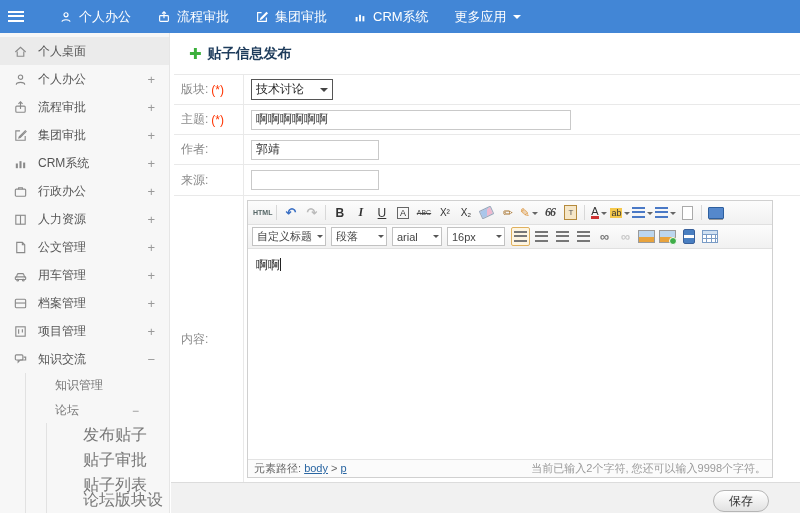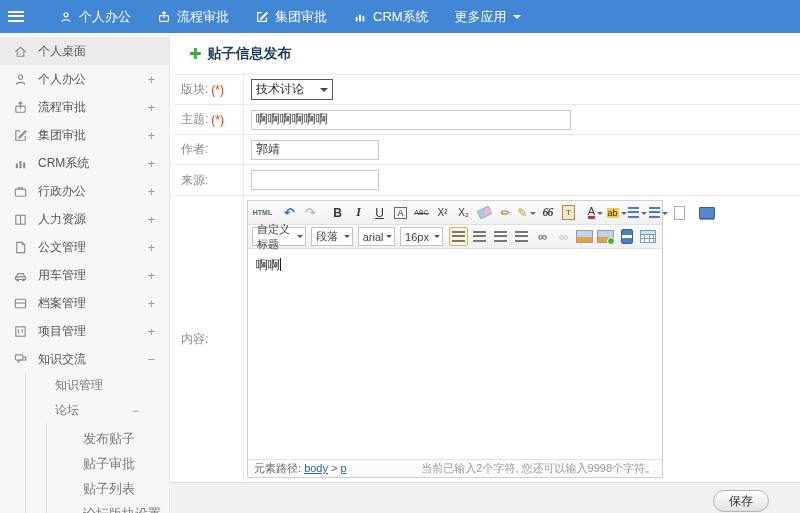--- a/index.html
+++ b/index.html
@@ -24,42 +24,42 @@
     color:#555; font-size:12px; cursor:pointer; }
   .side-item.selected { background:#ebebeb; }
   .side-item .icn { width:16px; height:16px; margin-right:9px; display:flex; align-items:center; }
   .side-item .expand { margin-left:auto; color:#999; font-size:13px; }
   .subs { position:relative; }
   .subs:before { content:""; position:absolute; left:25px; top:0; bottom:0; width:1px; background:#e2e2e2; }
   .sub1 { height:25px; display:flex; align-items:center; padding:0 30px 0 55px; color:#777; font-size:12px; cursor:pointer; }
   .sub1 .expand { margin-left:auto; color:#999; }
   .subs2 { position:relative; }
   .subs2:before { content:""; position:absolute; left:46px; top:0; bottom:0; width:1px; background:#e2e2e2; }
-  .sub2 { height:25px; display:flex; align-items:flex-end; padding-left:83px; color:#777; font-size:13px; cursor:pointer; }
+  .sub2 { height:25px; display:flex; align-items:center; padding-left:83px; color:#777; font-size:16px; cursor:pointer; }
 
   
   .content { position:absolute; left:171px; top:33px; width:629px; height:449px; background:#fff; }
   .page-title { position:absolute; left:18px; top:12px; display:flex; align-items:center; }
   .plus-ic { color:#3cb03c; font-weight:bold; font-size:15px; margin-right:6px; line-height:14px; }
   .title-txt { color:#1e3c5c; font-size:14px; font-weight:bold; }
 
   .form-table { position:absolute; left:3px; top:41px; right:0; border-top:1px solid #e9e9e9; }
   .frow { display:flex; border-bottom:1px solid #e9e9e9; align-items:center; }
   .flabel { width:70px; align-self:stretch; border-right:1px solid #e9e9e9; display:flex;
     align-items:center; padding-left:7px; font-size:12px; color:#8a8a8a; flex-shrink:0; }
   .req { color:#f30; margin-left:3px; }
   .fval { padding:4px 0 4px 7px; display:flex; align-items:center; }
   .txt-input { height:20px; border:1px solid #c9c9c9; font-size:12px; padding:0 4px; color:#333;
     font-family:"Liberation Sans","DejaVu Sans",sans-serif; }
   .sel-box { width:82px; height:21px; border:1px solid #555; background:#fff; display:flex;
     align-items:center; justify-content:space-between; padding:0 4px; font-size:12px; color:#222; cursor:pointer; }
   .sel-box .dn { width:0; height:0; border:4px solid transparent; border-top-color:#444; margin-top:4px; }
 
   
-  .editor { width:416px; border:1px solid #d0d0d0; background:#fff; margin:3px 0; }
+  .editor { width:526px; border:1px solid #d0d0d0; background:#fff; margin:3px 0; }
   .tbar { display:flex; align-items:center; padding:2px 4px; height:24px;
     background:linear-gradient(#fcfcfc,#f1f1f1); border-bottom:1px solid #e0e0e0; }
   .tb { position:relative; height:19px; min-width:19px; display:inline-flex; align-items:center;
     justify-content:center; font-size:12px; color:#333; margin:0 1px; border-radius:2px; cursor:pointer; }
   .sep { width:1px; height:15px; background:#d8d8d8; margin:0 3px; }
   .drop:after { content:""; width:0; height:0; border:3px solid transparent; border-top-color:#666;
     margin:4px 0 0 2px; }
   .g-html:before { content:"HTML"; font-size:7px; font-weight:bold; color:#566; }
   .g-undo:before { content:"↶"; color:#3a6fc4; font-weight:bold; font-size:13px; }
   .g-redo:before { content:"↷"; color:#bbb; font-weight:bold; font-size:13px; }

